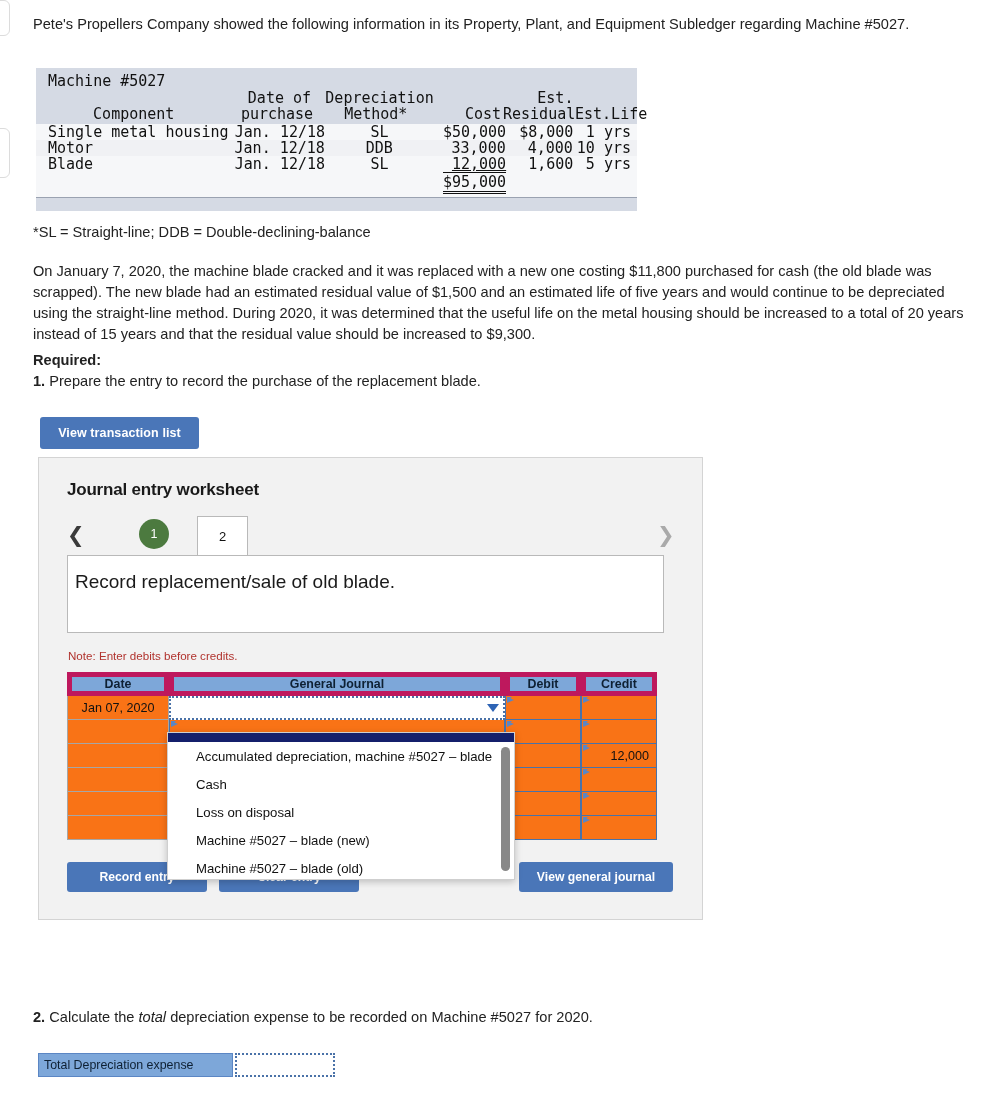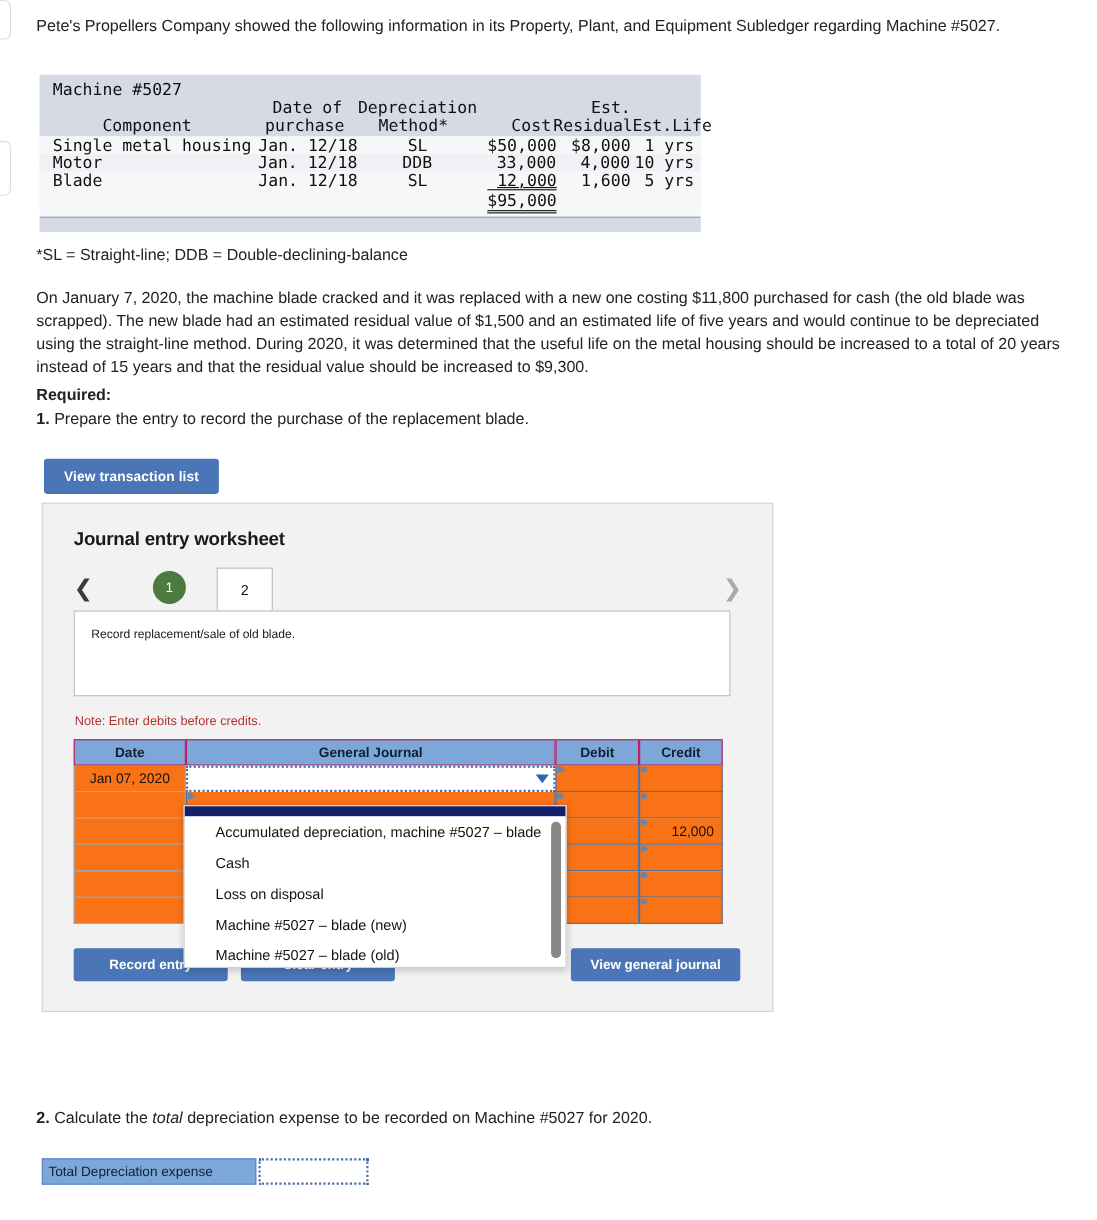--- a/index.html
+++ b/index.html
@@ -100,35 +100,35 @@
     background: #fff; border: 1px solid #b9b9b9; border-bottom: none;
     color: #111; font-size: 13px;
     display: flex; align-items: center; justify-content: center;
   }
 
   .tab-body {
     position: absolute; left: 28px; top: 97px; width: 597px; height: 78px;
     background: #fff; border: 1px solid #b9b9b9;
   }
   .tab-body span {
-    position: absolute; left: 15px; top: 15px; font-size: 11px; color: #1a1a1a;
+    position: absolute; left: 7px; top: 15px; font-size: 19px; color: #1a1a1a;
   }
 
   .note-red {
     position: absolute; left: 29px; top: 191px;
     font-size: 11.6px; color: #b1332e;
   }
 
   
   .jt { position: absolute; left: 28px; top: 214px; width: 590px; }
   .jt-head { display: flex; height: 24px; }
   .jh {
     background: #7da7d9; color: #0e2033; font-size: 12.4px; font-weight: bold;
     display: flex; align-items: center; justify-content: center;
-    border: 1px solid #be185d;
+    border: 5px solid #be185d;
   }
   .w-date { width: 102px; }
   .w-gj   { width: 336px; }
   .w-deb  { width: 76px; }
   .w-cre  { width: 76px; }
 
   .jt-row { display: flex; height: 24px; }
   .jc { background: #f97316; border: 1px solid #4a72a8; border-top: none;
         font-size: 12.6px; color: #111; display:flex; align-items:center;
         position: relative; }

